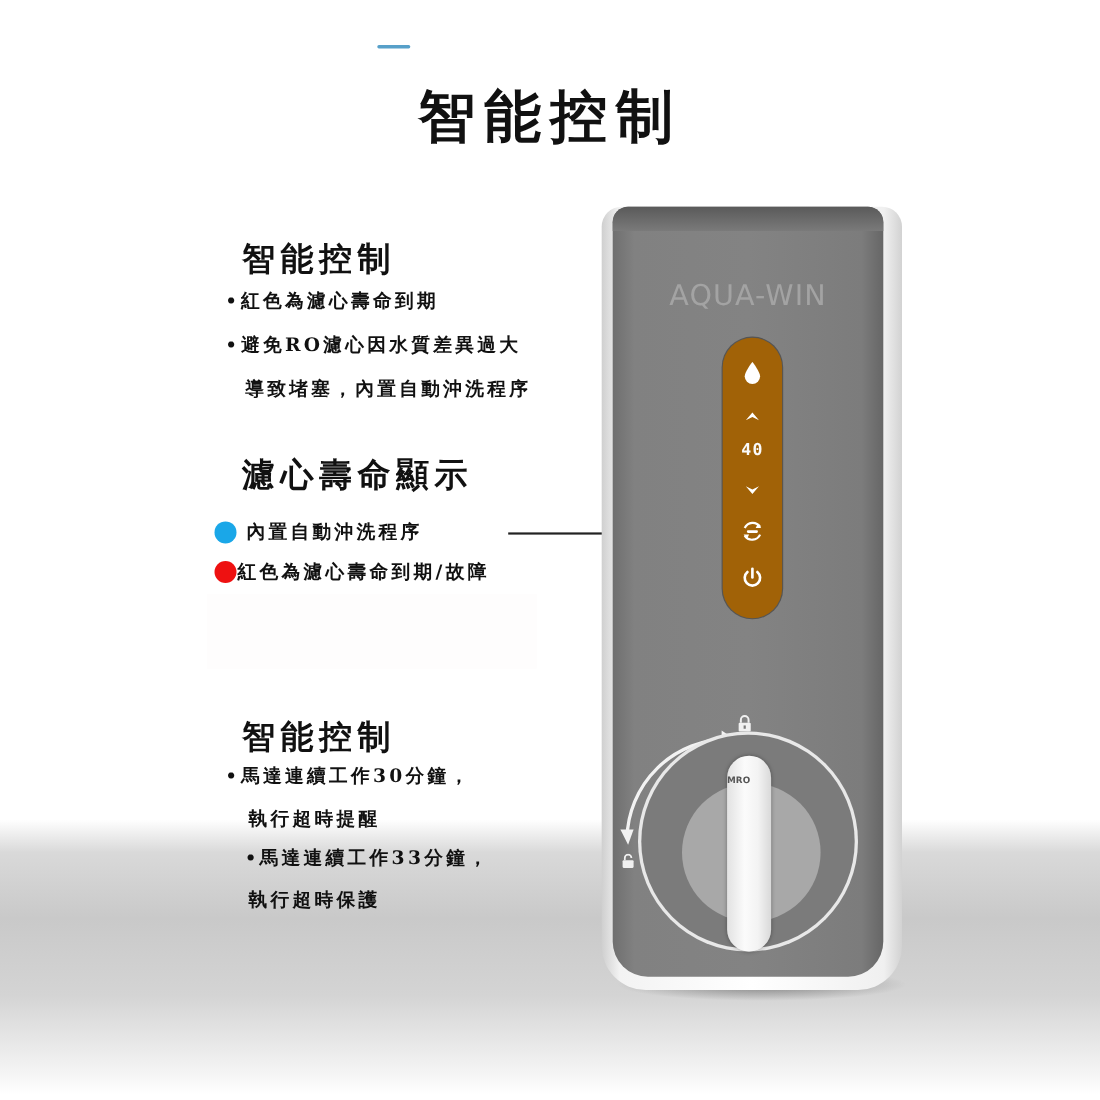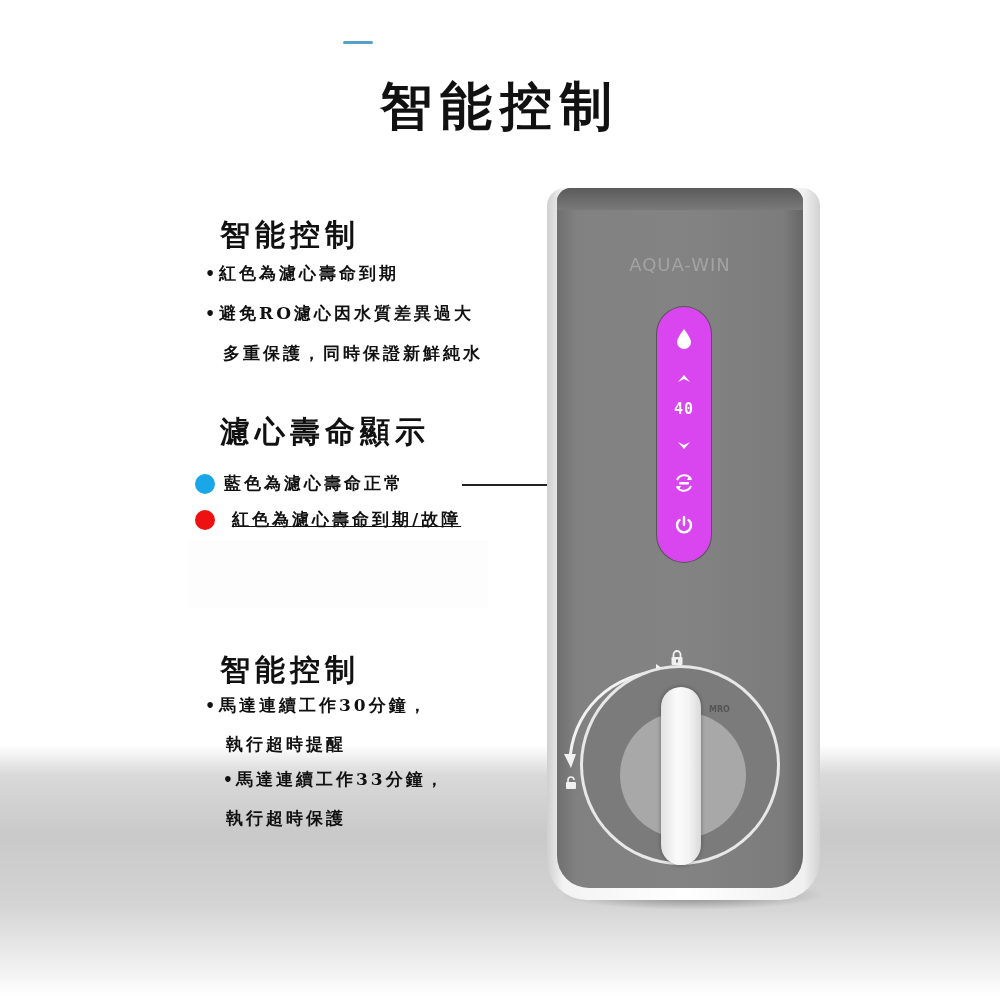--- a/index.html
+++ b/index.html
@@ -19,55 +19,55 @@
   
   .device-shadow { position:absolute; left:560px; top:880px; width:265px; height:30px; border-radius:50%;
                    background:radial-gradient(ellipse at center, rgba(60,60,60,.55), rgba(60,60,60,0) 70%); }
   .device-body { position:absolute; left:547px; top:188px; width:273px; height:712px; border-radius:18px 18px 40px 40px;
                  background:linear-gradient(to right,#cfcfcf,#f3f3f3 6%,#ffffff 50%,#f0f0f0 94%,#d2d2d2); }
   .device-panel { position:absolute; left:557px; top:188px; width:246px; height:700px; border-radius:14px 14px 32px 32px;
                   background:linear-gradient(to right,#6f6f6f,#818181 8%,#838383 50%,#7c7c7c 92%,#666); }
   .panel-lip { position:absolute; left:557px; top:188px; width:246px; height:22px; border-radius:14px 14px 0 0;
                background:linear-gradient(to bottom,#5a5a5a,#7a7a7a); }
   .brand { position:absolute; left:557px; top:254px; width:246px; text-align:center; font-family:"DejaVu Sans","Liberation Sans",sans-serif;
-           font-size:18px; letter-spacing:1px; color:#a3a3a3; }
-  .control-strip { position:absolute; left:657px; top:307px; width:54px; height:255px; border-radius:27px; background:#d946ef;
+           font-size:26px; letter-spacing:1px; color:#a3a3a3; }
+  .control-strip { position:absolute; left:657px; top:307px; width:54px; height:255px; border-radius:27px; background:#a16207;
                    box-shadow:0 0 0 1px #555; }
   .drop { position:absolute; left:19px; top:22px; width:16px; height:20px; }
   .digits { position:absolute; left:0; top:93px; width:54px; text-align:center; font-family:"DejaVu Sans Mono",monospace; font-size:15px; font-weight:bold; color:#fafafa; letter-spacing:1px; }
   .knob-outer { position:absolute; left:583px; top:668px; width:194px; height:194px; border-radius:50%; background:#7b7b7b;
                 box-shadow:0 0 0 3px #e8e8e8; }
   .knob-inner { position:absolute; left:620px; top:712px; width:126px; height:126px; border-radius:50%; background:#a8a8a8; }
   .knob-handle { position:absolute; left:661px; top:687px; width:40px; height:178px; border-radius:20px;
                  background:linear-gradient(to right,#e2e2e2,#fbfbfb 40%,#f3f3f3 70%,#d9d9d9); box-shadow:0 0 4px rgba(0,0,0,.35); }
-  .knob-label { position:absolute; left:661px; top:705px; width:20px; text-align:center; font-family:"DejaVu Sans",sans-serif; font-size:8px; color:#555; font-weight:bold;margin-left:48px; }
+  .knob-label { position:absolute; left:661px; top:705px; width:20px; text-align:center; font-family:"DejaVu Sans",sans-serif; font-size:8px; color:#555; font-weight:bold; }
   .arc { position:absolute; left:556px; top:650px; }
 </style>
 </head>
 <body>
 
 <div class="bg-band"></div>
 <div class="accent-dash"></div>
 
 <div class="title">智能控制</div>
 
 <div class="sec-title" style="left:220px;top:215px;">智能控制</div>
 <div class="line" style="left:205px;top:262px;">
   <span class="bullet">•</span><span>紅色為濾心壽命到期</span>
 </div>
 <div class="line" style="left:205px;top:302px;">
   <span class="bullet">•</span><span>避免RO濾心因水質差異過大</span>
 </div>
-<div class="line" style="left:223px;top:342px;">多重保護，同時保證新鮮純水</div>
+<div class="line" style="left:223px;top:342px;">導致堵塞，內置自動沖洗程序</div>
 
 <div class="sec-title" style="left:220px;top:412px;">濾心壽命顯示</div>
 <div class="dot" style="left:195px;top:474px;background:#1aa7e8;"></div>
-<div class="line" style="left:224px;top:472px;">藍色為濾心壽命正常</div>
+<div class="line" style="left:224px;top:472px;">內置自動沖洗程序</div>
 <div class="dot" style="left:195px;top:510px;background:#ee1111;"></div>
-<div class="line" style="left:232px;top:508px;text-decoration:underline;">紅色為濾心壽命到期/故障</div>
+<div class="line" style="left:216px;top:508px;">紅色為濾心壽命到期/故障</div>
 <div class="pointer-line"></div>
 <div class="fade-box"></div>
 
 <div class="sec-title" style="left:220px;top:650px;">智能控制</div>
 <div class="line" style="left:205px;top:694px;">
   <span class="bullet">•</span><span>馬達連續工作30分鐘，</span>
 </div>
 <div class="line" style="left:226px;top:733px;">執行超時提醒</div>
 <div class="line" style="left:222px;top:768px;text-align:right;">
   <span class="bullet">•</span><span>馬達連續工作33分鐘，</span>

